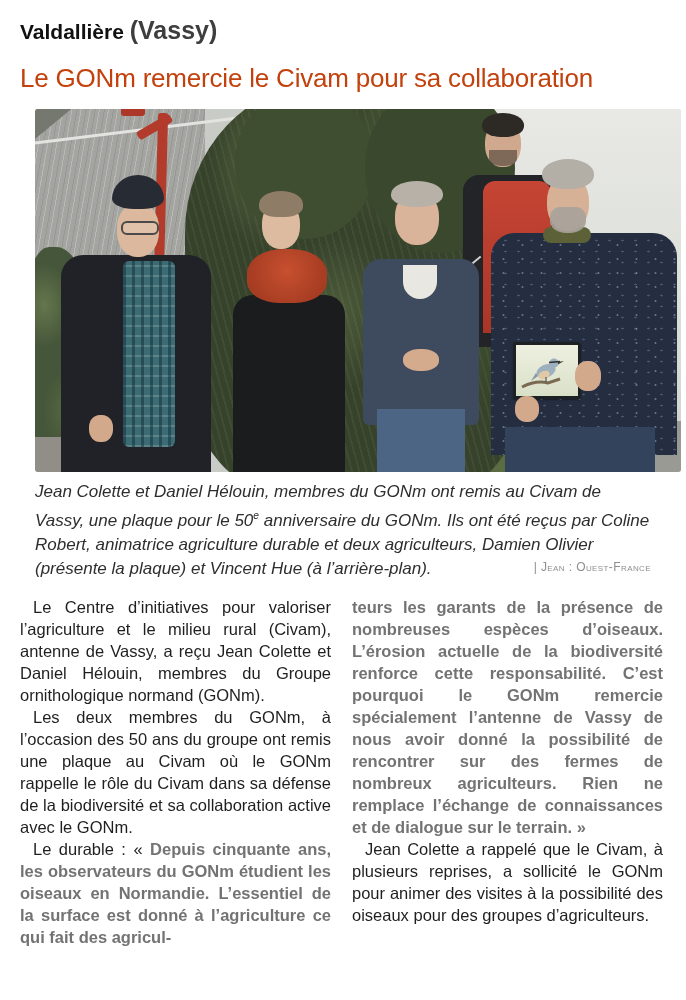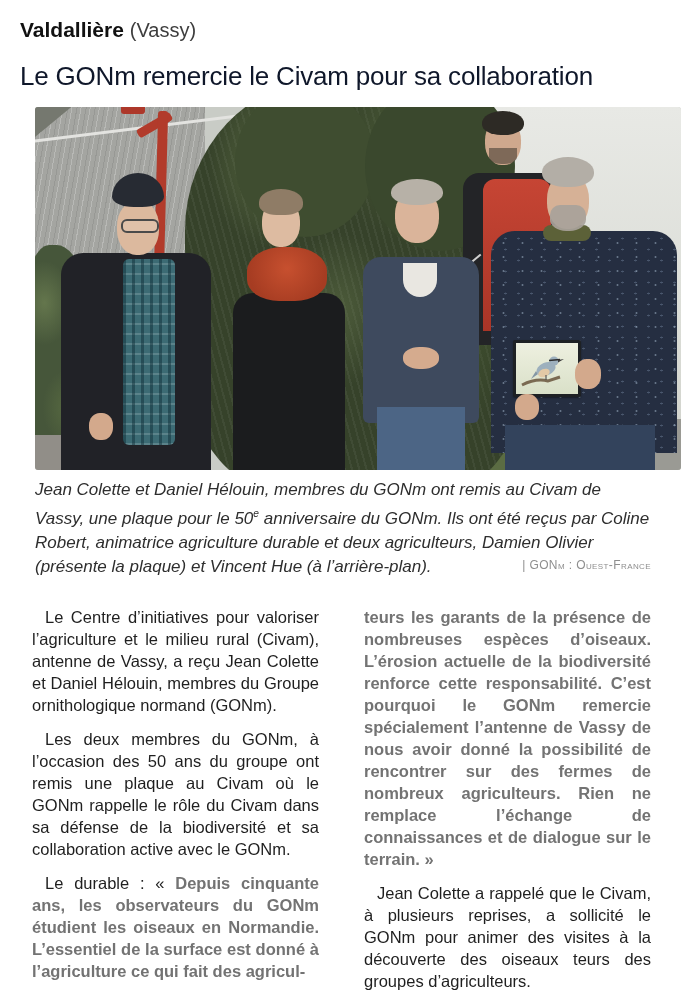--- a/index.html
+++ b/index.html
@@ -2,22 +2,22 @@
 <html lang="fr"><head>
 <meta charset="utf-8">
 <style>
   html,body{margin:0;padding:0;background:#ffffff;}
   body{width:686px;font-family:"Liberation Sans","DejaVu Sans",sans-serif;color:#1f1f1f;}
   .page{width:646px;padding:18px 20px 24px;position:relative;}
 
   
   .kicker{font-size:21px;line-height:24px;color:#111;}
   .kicker .city{font-weight:700;}
-  .kicker .loc{font-weight:400;color:#3e3e3e;font-size:20px;}
-  .title{margin:19px 0 0;font-size:26px;line-height:30px;font-weight:400;color:#0f172a;letter-spacing:-0.2px;}
+  .kicker .loc{font-weight:700;color:#3e3e3e;font-size:25px;}
+  .title{margin:19px 0 0;font-size:26px;line-height:30px;font-weight:400;color:#c2410c;letter-spacing:-0.2px;}
 
   
   figure{margin:15px;}
   .photo{position:relative;width:646px;height:363px;margin-top:16px;overflow:hidden;border-radius:3px;background:#c9ccc6;}
   .photo div{position:absolute;}
   .person{position:absolute;inset:0;}
 
   .wall-left{left:0;top:0;width:170px;height:168px;background-color:#a4a5a1;
     background-image:repeating-linear-gradient(100deg,rgba(255,255,255,.22) 0 1px,transparent 1px 5px,rgba(60,60,60,.12) 5px 6px,transparent 6px 9px);}
   .roof-shadow{left:0;top:0;width:66px;height:30px;background:#75786f;clip-path:polygon(0 0,55% 0,0 100%);}
@@ -94,21 +94,21 @@
   .p5-hand-l{left:480px;top:287px;width:24px;height:26px;background:#d3a98c;border-radius:45%;z-index:5;}
 
   
   .caption{position:relative;margin-top:8px;font-style:italic;font-size:17px;line-height:24px;color:#2e2e2e;}
   .caption sup{font-size:60%;}
   .credit{position:absolute;right:0;bottom:2px;font-style:normal;font-variant:small-caps;font-size:12px;letter-spacing:.4px;color:#8e8e8e;}
 
   
   .article-body{display:flex;gap:21px;margin-top:8px;}
   .col{width:311px;text-align:justify;font-size:16.5px;line-height:22px;color:#1f1f1f;hyphens:auto;-webkit-hyphens:auto;}
-  .col p{margin:12px;}
+  .col p{margin:0;}
   .col p.indent{text-indent:13px;}
   .b{font-weight:700;color:#737373;}
 </style>
 </head>
 <body>
 
 <div class="page">
 
   <div class="kicker">
     <span class="city">Valdallière</span>
@@ -196,29 +196,29 @@
             <path d="M42,17 L48,16 L42,19.5 Z" fill="#3a3a3a"></path>
             <line x1="30" y1="32" x2="30" y2="37" stroke="#555" stroke-width="1.2"></line>
           </svg>
         </div>
         <div class="p5-hand-r"></div>
         <div class="p5-hand-l"></div>
       </div>
     </div>
 
     <figcaption class="caption">
-      <span>Jean Colette et Daniel Hélouin, membres du GONm ont remis au Civam de Vassy, une plaque pour le 50</span><sup>e</sup><span> anniversaire du GONm. Ils ont été reçus par Coline Robert, animatrice agriculture durable et deux agriculteurs, Damien Olivier (présente la plaque) et Vincent Hue (à l’arrière-plan).</span><span class="credit">| GONm : Ouest-France</span>
+      <span>Jean Colette et Daniel Hélouin, membres du GONm ont remis au Civam de Vassy, une plaque pour le 50</span><sup>e</sup><span> anniversaire du GONm. Ils ont été reçus par Coline Robert, animatrice agriculture durable et deux agriculteurs, Damien Olivier (présente la plaque) et Vincent Hue (à l’arrière-plan).</span><span class="credit">| Jean : Ouest-France</span>
     </figcaption>
   </figure>
 
   <div class="article-body">
     <div class="col">
         <p class="indent"><span>Le Centre d’initiatives pour valoriser l’agriculture et le milieu rural (Civam), antenne de Vassy, a reçu Jean Colette et Daniel Hélouin, membres du Groupe ornithologique normand (GONm).</span></p>
         <p class="indent"><span>Les deux membres du GONm, à l’occasion des 50 ans du groupe ont remis une plaque au Civam où le GONm rappelle le rôle du Civam dans sa défense de la biodiversité et sa collaboration active avec le GONm.</span></p>
         <p class="indent"><span>Le durable : « </span><span class="b">Depuis cinquante ans, les observateurs du GONm étudient les oiseaux en Normandie. L’essentiel de la surface est donné à l’agriculture ce qui fait des agricul-</span></p>
       </div>
     <div class="col">
         <p><span class="b">teurs les garants de la présence de nombreuses espèces d’oiseaux. L’érosion actuelle de la biodiversité renforce cette responsabilité. C’est pourquoi le GONm remercie spécialement l’antenne de Vassy de nous avoir donné la possibilité de rencontrer sur des fermes de nombreux agriculteurs. Rien ne remplace l’échange de connaissances et de dialogue sur le terrain. »</span></p>
-        <p class="indent"><span>Jean Colette a rappelé que le Civam, à plusieurs reprises, a sollicité le GONm pour animer des visites à la découverte des oiseaux teurs des groupes d’agriculteurs.</span></p>
+        <p class="indent"><span>Jean Colette a rappelé que le Civam, à plusieurs reprises, a sollicité le GONm pour animer des visites à la possibilité des oiseaux pour des groupes d’agriculteurs.</span></p>
       </div>
   </div>
 
 </div>
 
 </body></html>

